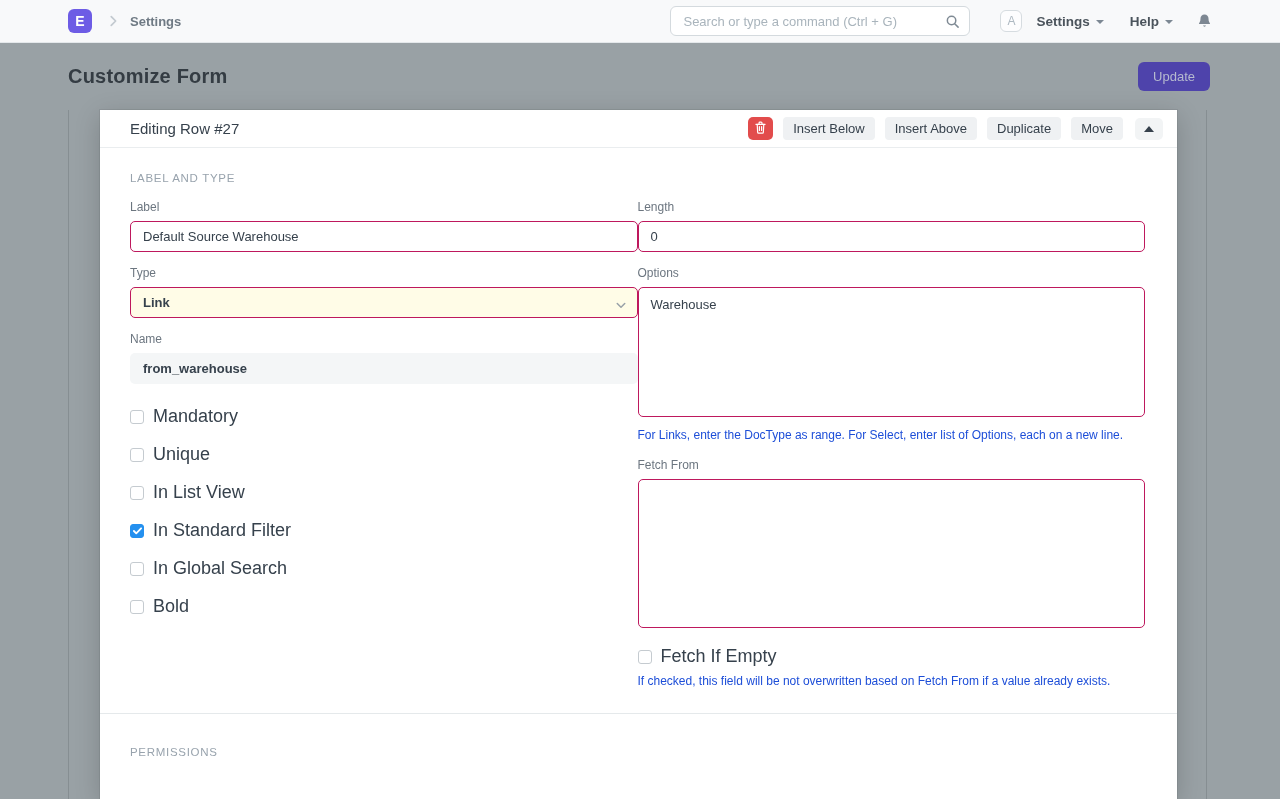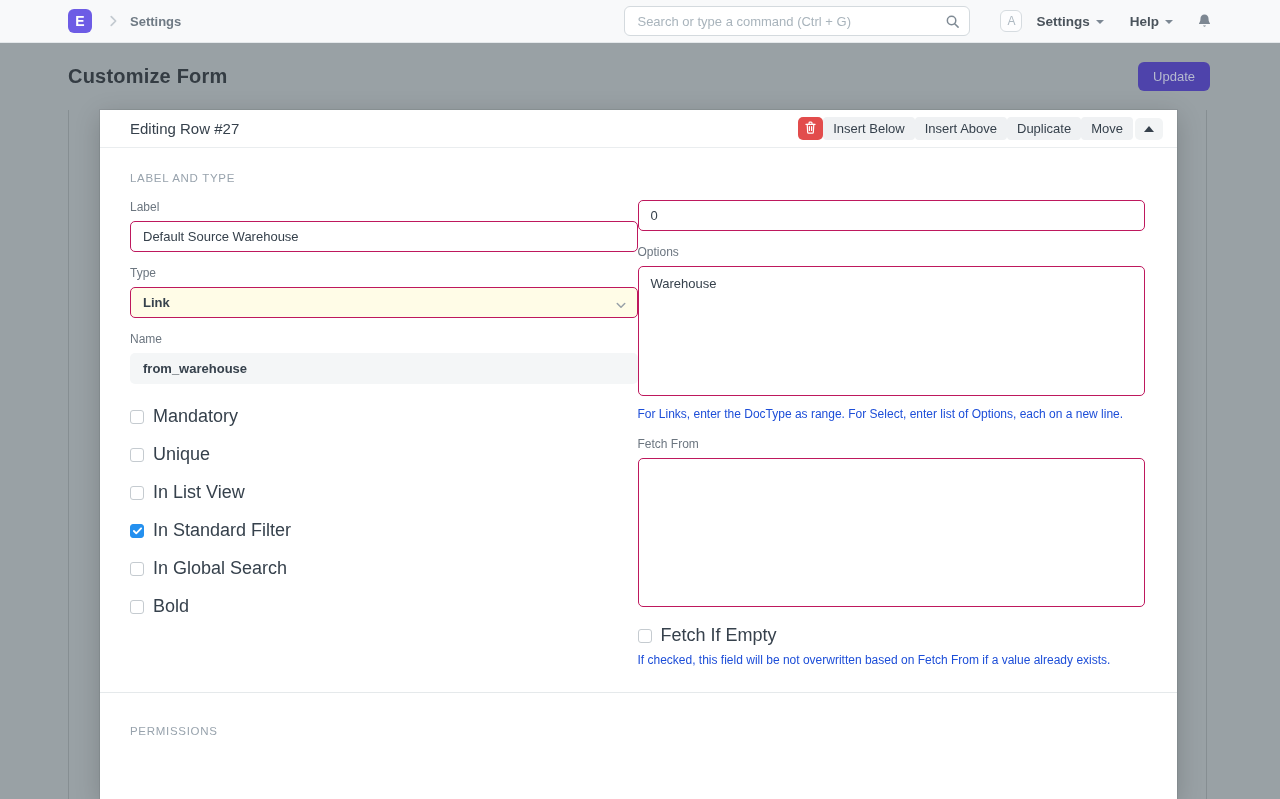--- a/index.html
+++ b/index.html
@@ -22,21 +22,21 @@
   .logo {
     width: 24px; height: 24px; border-radius: 6px;
     background: var(--brand, #6d5ce5); color: #fff;
     font-size: 14px; font-weight: 700;
     display: flex; align-items: center; justify-content: center;
     cursor: pointer;
   }
   .crumb-sep { margin: 0 10px 0 14px; display: flex; align-items: center; }
   .breadcrumb-link { font-size: 13px; font-weight: 600; color: #6f7a84; cursor: pointer; }
 
-  .nav-search { margin-left: auto; position: relative; width: 346px; }
+  .nav-search { margin-left: auto; position: relative; width: 300px; }
   .nav-search input {
     width: 100%; height: 30px; border: 1px solid #d4dade; border-radius: 6px;
     background: #fff; padding: 0 34px 0 12px; font-size: 13px; color: #36414c;
     font-family: "Liberation Sans", sans-serif; outline: none;
   }
   .nav-search input::placeholder { color: #a9b4bc; }
   .search-glyph { position: absolute; right: 10px; top: 8px; }
 
   .avatar {
     margin-left: 30px; width: 22px; height: 22px; border-radius: 6px;
@@ -82,21 +82,21 @@
   .dialog {
     position: absolute; left: 100px; top: 67px; width: 1077px; bottom: 0;
     background: #fff;
     box-shadow: 0 0 0 1px rgba(0,0,0,.06), 0 6px 24px rgba(0,0,0,.18);
   }
   .dialog-header {
     height: 38px; border-bottom: 1px solid #eaedef;
     display: flex; align-items: center; padding: 0 14px 0 30px;
   }
   .dialog-title { font-size: 15px; color: #36414c; }
-  .dialog-toolbar { margin-left: auto; display: flex; align-items: center; }
+  .dialog-toolbar { margin-left: auto; display: flex; align-items: center; gap: 10px; }
   .btn-flat {
     border: none; cursor: pointer; background: #eff1f3; color: #36414c;
     font-size: 13px; font-family: "Liberation Sans", sans-serif;
     padding: 4px 10px; border-radius: 4px; line-height: 15px;
   }
   .btn-danger {
     border: none; cursor: pointer; background: var(--danger, #e24c4c);
     width: 25px; height: 23px; border-radius: 5px;
     display: flex; align-items: center; justify-content: center;
   }
@@ -285,20 +285,21 @@
               </div>
               <div class="flag-row">
                 <span class="checkbox"></span>
                 <span class="flag-label">Bold</span>
               </div>
             </div>
         </div>
 
         <div class="col">
           <div class="field">
+            <div class="field-label">Length</div>
             <input class="input" type="text" value="0" style="">
           </div>
 
           <div class="field">
             <div class="field-label">Options</div>
             <textarea class="input" style="">Warehouse</textarea>
             <div class="help-text">For Links, enter the DocType as range. For Select, enter list of Options, each on a new line.</div>
           </div>
 
           <div class="field" style="margin-bottom:0;">

